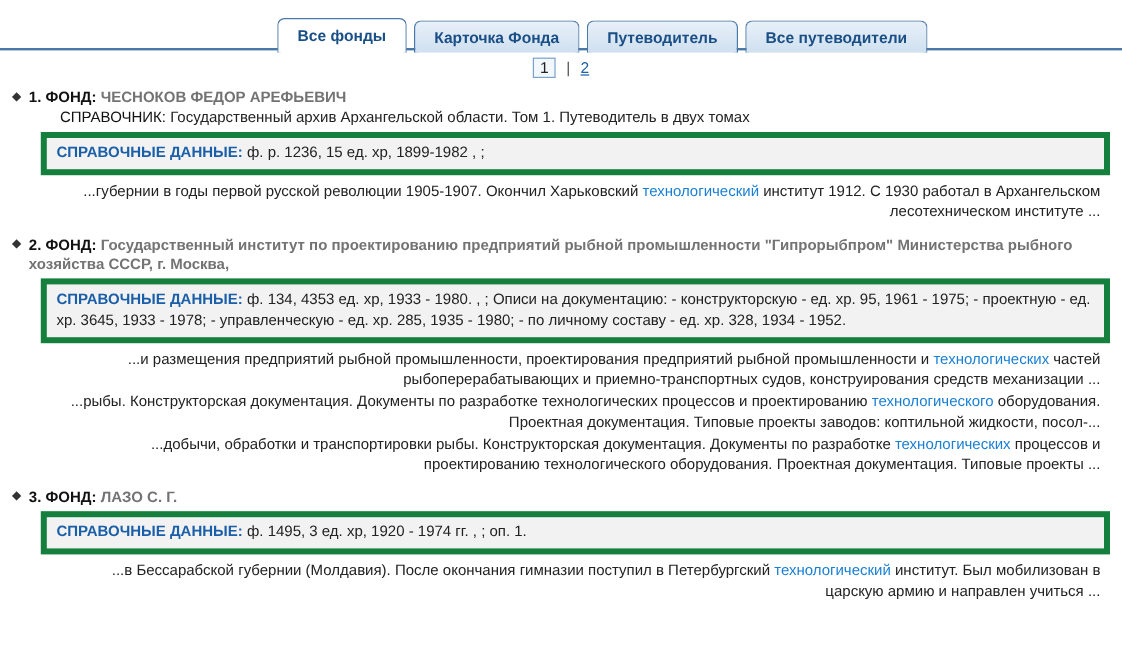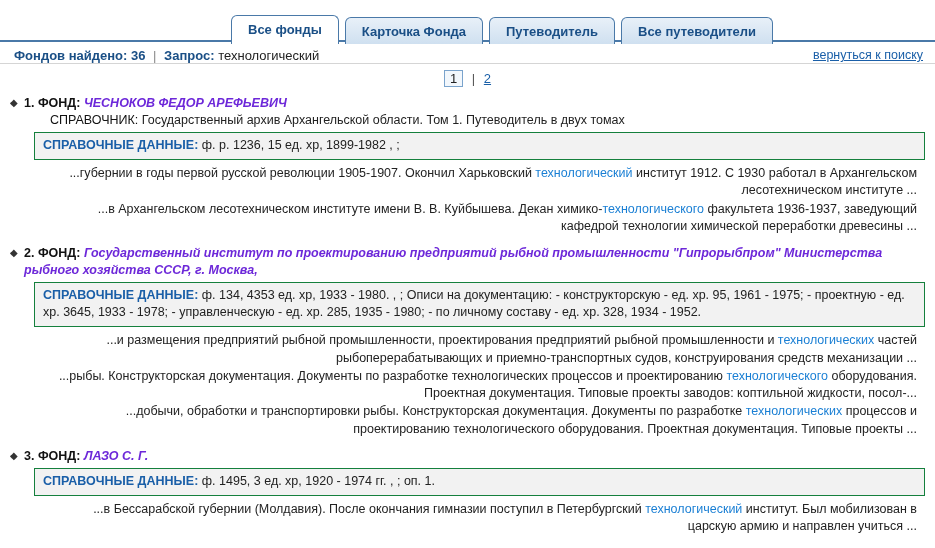--- a/index.html
+++ b/index.html
@@ -135,37 +135,36 @@
   }
   .res-head .num {
     font-weight: bold;
     color: #111;
   }
   .res-head .fond-label {
     font-weight: bold;
     color: #111;
   }
   .res-head .fond-name {
-    color: #6d28d9;
+    color: #737373;
     font-weight: bold;
     text-decoration: none;
     cursor: pointer;
-    font-style: italic;
   }
   .res-sprav {
     padding-left: 40px;
     line-height: 1.35;
     margin-top: 0px;
   }
   .res-sprav .lbl {
     color: #111;
   }
   .box {
     background: #f2f2f2;
-    border: 1px solid #15803d;
+    border: 5px solid #15803d;
     margin: 3px 0 3px 24px;
     padding: 4px 8px 5px 8px;
     line-height: 1.38;
   }
   .box .data-lbl {
     color: #1a5fa8;
     font-weight: bold;
   }
   .snips {
     margin: 2px 0 4px 24px;
@@ -195,28 +194,20 @@
       </div>
       <div class="tab">
         <span>Путеводитель</span>
       </div>
       <div class="tab">
         <span>Все путеводители</span>
       </div>
     </div>
   </div>
 
-  <div class="infobar">
-    <b>Фондов найдено:</b>
-    <b>36</b>
-    <span class="sep">|</span>
-    <b>Запрос:</b>
-    <span>технологический</span>
-    <span class="back-link">вернуться к поиску</span>
-  </div>
 
   <div class="pager">
     <span class="cur">1</span>
     <span class="pipe">|</span>
     <a>2</a>
   </div>
 
   <div class="results">
 
     <div class="result">
@@ -229,21 +220,20 @@
       <div class="res-sprav">
         <span class="lbl">СПРАВОЧНИК:</span>
         <span>Государственный архив Архангельской области. Том 1. Путеводитель в двух томах</span>
       </div>
       <div class="box">
         <span class="data-lbl">СПРАВОЧНЫЕ ДАННЫЕ:</span>
         <span>ф. р. 1236, 15 ед. хр, 1899-1982 , ;</span>
       </div>
       <div class="snips">
         <p><span>...губернии в годы первой русской революции 1905-1907. Окончил Харьковский </span><span class="hl">технологический</span><span> институт 1912. С 1930 работал в Архангельском лесотехническом институте ...</span></p>
-        <p><span>...в Архангельском лесотехническом институте имени В. В. Куйбышева. Декан химико-</span><span class="hl">технологического</span><span> факультета 1936-1937, заведующий кафедрой технологии химической переработки древесины ...</span></p>
       </div>
     </div>
 
     <div class="result">
       <div class="res-head">
         <span class="bullet">◆</span>
         <span class="num">2.</span>
         <span class="fond-label">ФОНД:</span>
         <span class="fond-name">Государственный институт по проектированию предприятий рыбной промышленности "Гипрорыбпром" Министерства рыбного хозяйства СССР, г. Москва,</span>
       </div>

